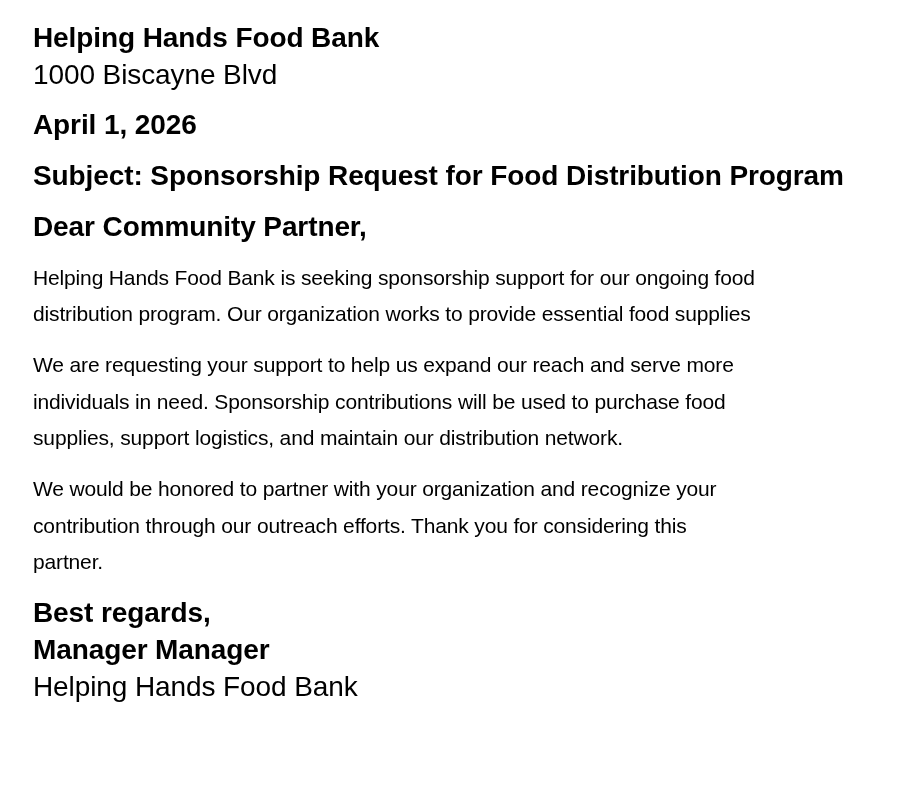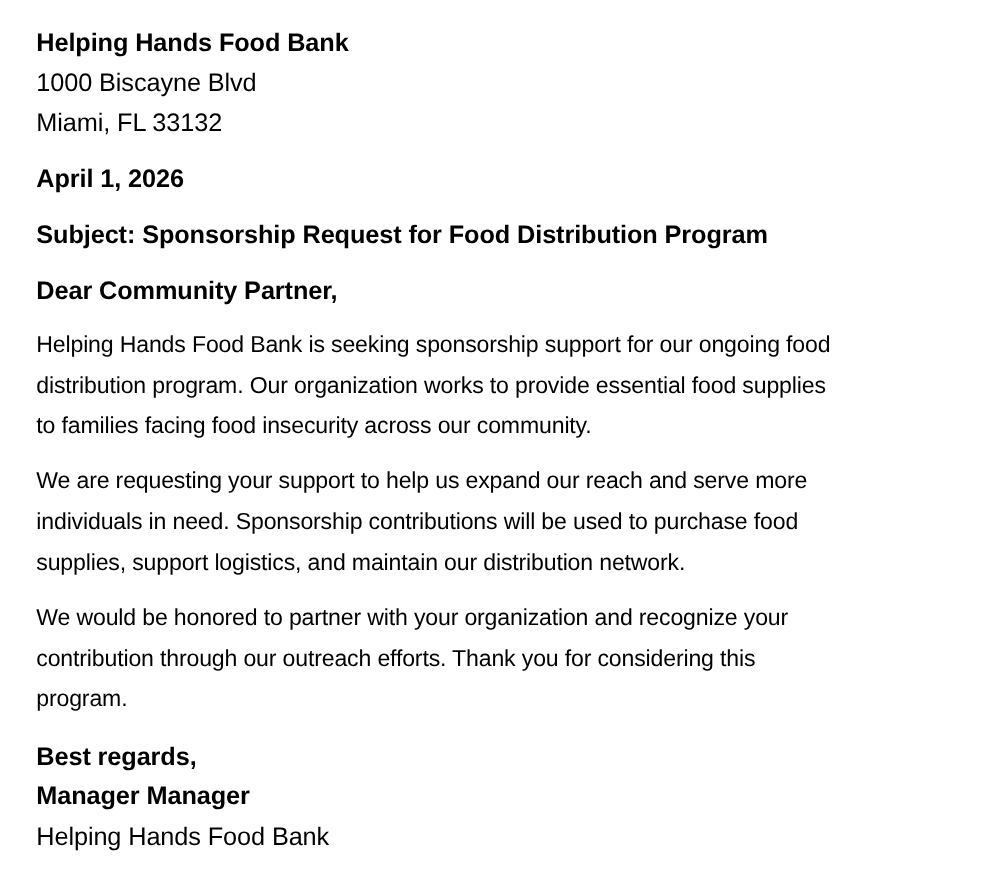--- a/index.html
+++ b/index.html
@@ -13,21 +13,21 @@
       overflow: hidden;
       font-family: "Liberation Sans", "DejaVu Sans", sans-serif;
       color: #000000;
     }
     .page {
       position: relative;
       padding: 20px 0 0 33px;
       width: 840px;
     }
     .line {
-      font-size: 23px;
+      font-size: 28px;
       line-height: 36.7px;
       white-space: nowrap;
       letter-spacing: -0.1px;
     }
     .bold { font-weight: bold; }
     .block { margin-bottom: 14px; }
     .para {
       font-size: 21px;
       line-height: 36.7px;
       width: 840px;
@@ -37,45 +37,43 @@
     .para span { display: block; white-space: nowrap; }
   </style>
 </head>
 <body>
 
 <div class="page">
 
   <div class="block">
     <div class="line bold">Helping Hands Food Bank</div>
     <div class="line">1000 Biscayne Blvd</div>
-    <div class="line">Miami, FL 33132</div>
   </div>
 
   <div class="block line bold">April 1, 2026</div>
 
   <div class="block line bold">Subject: Sponsorship Request for Food Distribution Program</div>
 
   <div class="block line bold">Dear Community Partner,</div>
 
   <div class="para">
     <span>Helping Hands Food Bank is seeking sponsorship support for our ongoing food</span>
     <span>distribution program. Our organization works to provide essential food supplies</span>
-    <span>to families facing food insecurity across our community.</span>
   </div>
 
   <div class="para">
     <span>We are requesting your support to help us expand our reach and serve more</span>
     <span>individuals in need. Sponsorship contributions will be used to purchase food</span>
     <span>supplies, support logistics, and maintain our distribution network.</span>
   </div>
 
   <div class="para">
     <span>We would be honored to partner with your organization and recognize your</span>
     <span>contribution through our outreach efforts. Thank you for considering this</span>
-    <span>program.</span>
+    <span>partner.</span>
   </div>
 
   <div>
     <div class="line bold">Best regards,</div>
     <div class="line bold">Manager Manager</div>
     <div class="line">Helping Hands Food Bank</div>
   </div>
 
 </div>
 

